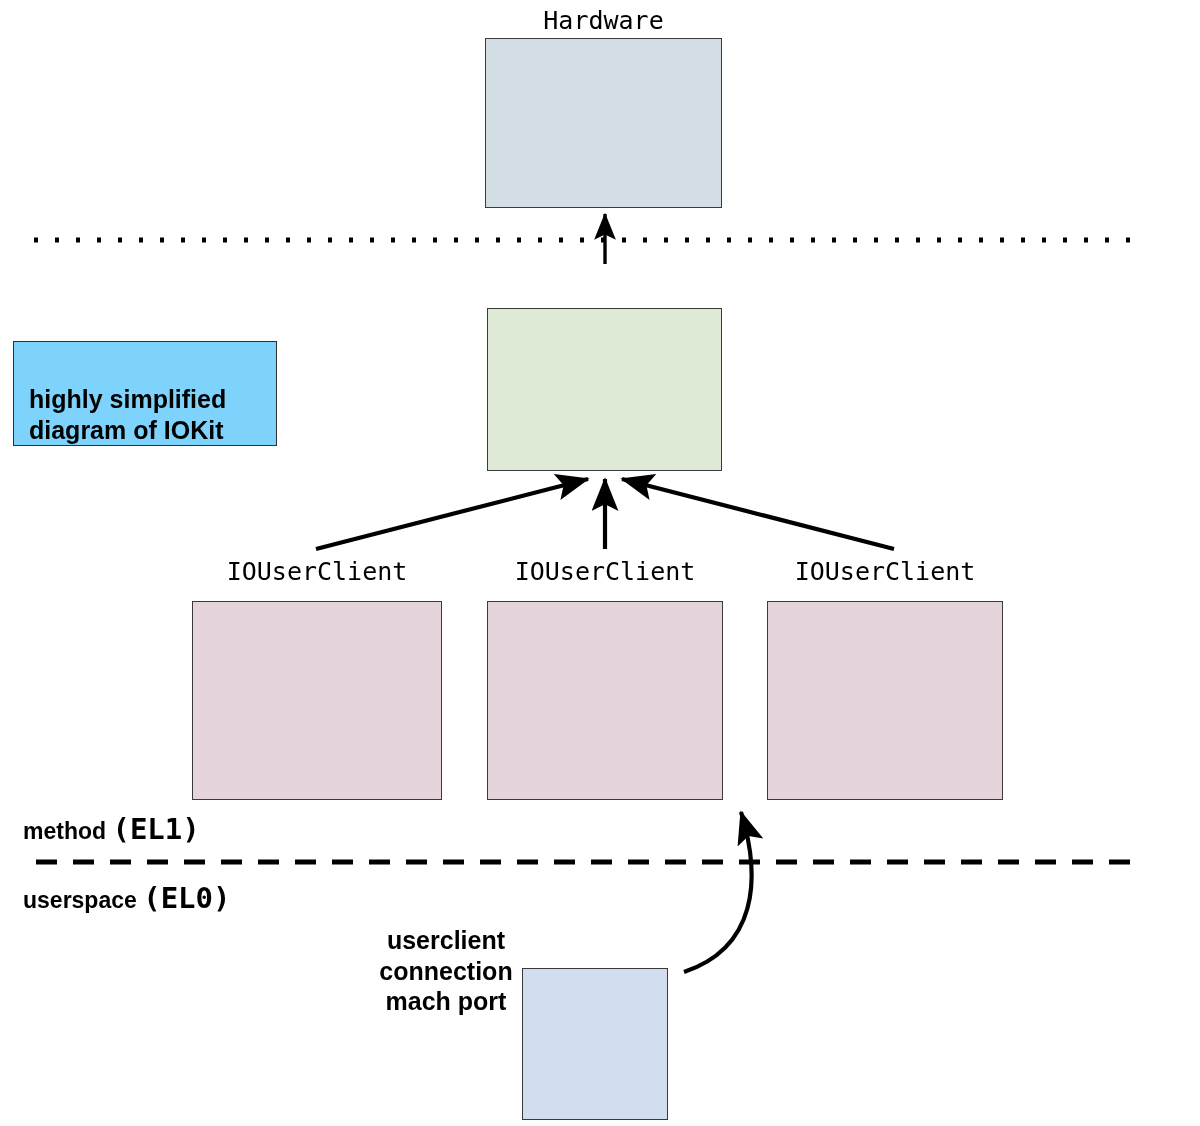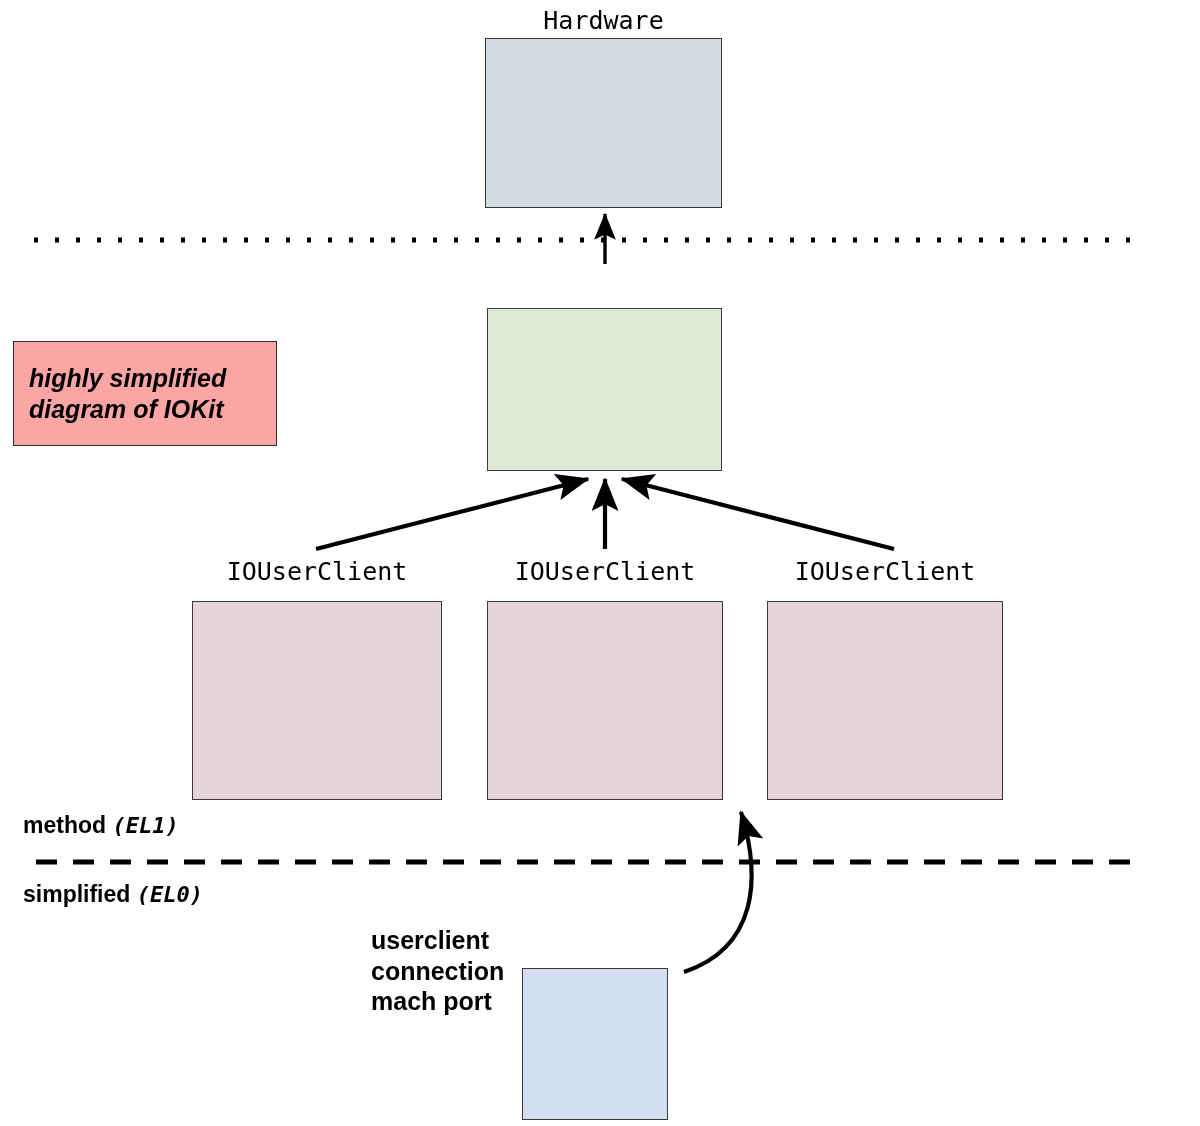--- a/index.html
+++ b/index.html
@@ -36,46 +36,44 @@
     font-size: 25px;
     color: #000000;
     text-align: center;
     white-space: nowrap;
     letter-spacing: 0px;
   }
   .note-box {
     position: absolute;
     box-sizing: border-box;
     border: 1.7px solid #2e2e2e;
-    background: #fca5a5;
+    background: #7dd3fc;
     display: flex;
-    align-items: center;
+    align-items: flex-end;
     padding-left: 15px;
-    font-style: italic;
   }
   .note-text {
     font-family: "Liberation Sans", sans-serif;
     font-weight: bold;
     font-size: 25px;
     line-height: 1.22;
     color: #000000;
   }
   .zone-label {
     position: absolute;
     font-family: "Liberation Sans", sans-serif;
     font-weight: bold;
     font-size: 23px;
     color: #000000;
     white-space: nowrap;
   }
   .zone-label .mono {
     font-family: "DejaVu Sans Mono", "Liberation Mono", monospace;
     font-weight: bold;
-    font-size: 22px;
-    font-style: italic;
+    font-size: 29px;
   }
   .annot {
     position: absolute;
     font-family: "Liberation Sans", sans-serif;
     font-weight: bold;
     font-size: 25px;
     line-height: 1.22;
     color: #000000;
     white-space: pre-line;
   }
@@ -124,22 +122,22 @@
   <div class="node-box" style="left:192px; top:601px; width:250px; height:199px; background:#e6d4dd;"></div>
 
   <div class="node-label" style="left:480px; top:557px; width:250px;">IOUserClient</div>
   <div class="node-box" style="left:487px; top:601px; width:236px; height:199px; background:#e6d4dd;"></div>
 
   <div class="node-label" style="left:760px; top:557px; width:250px;">IOUserClient</div>
   <div class="node-box" style="left:767px; top:601px; width:236px; height:199px; background:#e6d4dd;"></div>
 
   <div class="zone-label" style="left:23px; top:812px;"><span>method </span><span class="mono">(EL1)</span></div>
 
-  <div class="zone-label" style="left:23px; top:881px;"><span>simplified </span><span class="mono">(EL0)</span></div>
+  <div class="zone-label" style="left:23px; top:881px;"><span>userspace </span><span class="mono">(EL0)</span></div>
 
-  <div class="annot" style="left:371px; top:925px; width:150px;">userclient
+  <div class="annot" style="left:371px; top:925px; width:150px;text-align:center;">userclient
 connection
 mach port</div>
 
   <div class="node-box" style="left:522px; top:968px; width:146px; height:152px; background:#d2def0;"></div>
 
 
 </div>
 
 </body></html>

